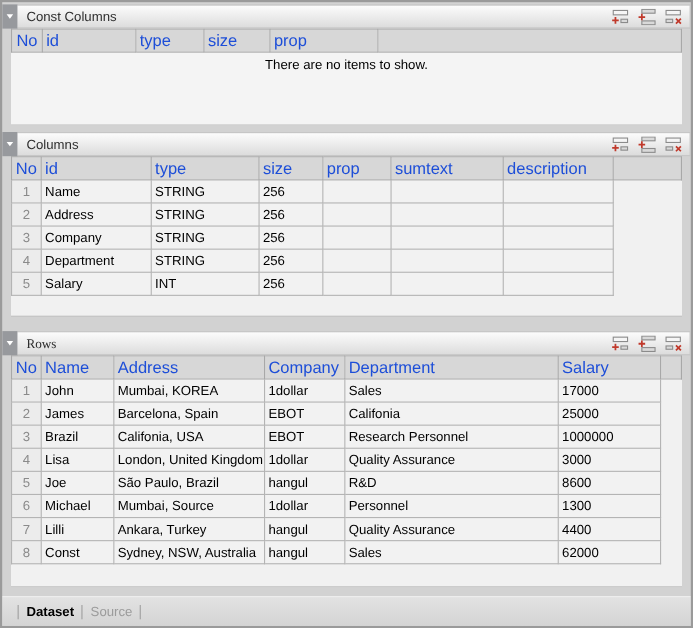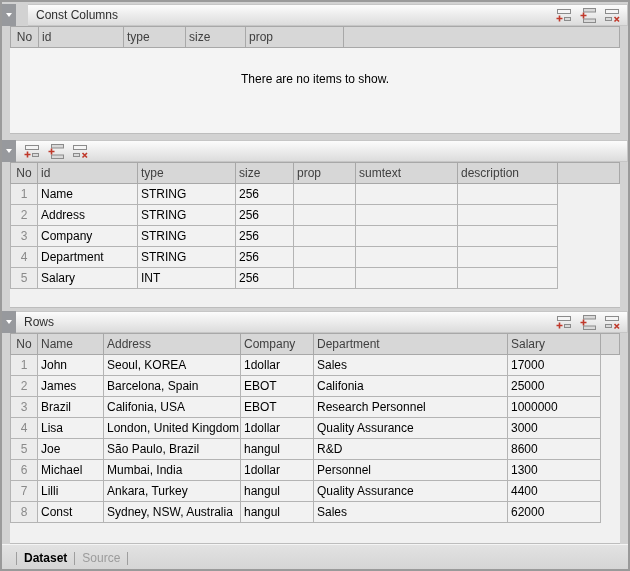--- a/index.html
+++ b/index.html
@@ -13,43 +13,43 @@
   .titlebar {
     height:24px; flex:0 0 24px; background:linear-gradient(#f9f9f9,#dadada);
     border-bottom:1px solid #c2c2c2; display:flex; align-items:center;
     padding:0 8px 0 11px; box-sizing:border-box;
   }
   .titlebar .title { flex:1; font-weight:bold; color:#141414; font-size:12px; }
   .tb-btn { width:19px; height:18px; border:none; background:transparent; padding:0;
     display:flex; align-items:center; justify-content:center; cursor:default; }
   
   .section-bar { height:22px; flex:0 0 22px; display:flex; align-items:stretch; }
-  .m2 { margin-top:2px;gap:12px; } .m6 { margin-top:6px; } .m3 { margin-top:3px; }
+  .m2 { margin-top:2px; } .m6 { margin-top:6px; } .m3 { margin-top:13px;font-family:Liberation Serif, serif; }
   .collapse-btn { width:14px; flex:0 0 14px; background:#97999d; border:none; padding:0;
     display:flex; align-items:center; justify-content:center; cursor:default; }
   .tri { width:0; height:0; border-left:3px solid transparent; border-right:3px solid transparent;
     border-top:4px solid #ffffff; display:block; }
   .bar-body { flex:1; background:linear-gradient(#fcfcfc,#dcdcdc);
     border:1px solid #c6c6c6; border-left:none; display:flex; align-items:center;
     padding:0 6px 0 8px; color:#2e2e2e; }
   .bar-title { flex:1; }
   .bar-tools { display:flex; gap:7px; align-items:center; }
   .tool-btn { width:17px; height:15px; border:none; background:transparent; padding:0; cursor:default; }
   
   .section-body { margin:0 8px; background:#f1f1f1; border-bottom:1px solid #bdbdbd; }
   table { border-collapse:collapse; table-layout:fixed; width:610px; }
-  th { background:#d7d7d7; border:1px solid #a8a8a8; color:#404040; font-weight:normal;
-    text-align:left; padding:0 3px; height:20px; font-size:12px; white-space:nowrap; overflow:hidden; }
+  th { background:#d7d7d7; border:1px solid #a8a8a8; color:#1d4ed8; font-weight:normal;
+    text-align:left; padding:0 3px; height:20px; font-size:15px; white-space:nowrap; overflow:hidden; }
   th.rownum { text-align:center; padding:0; }
   th.hfiller { }
   td { background:#f2f2f2; border:1px solid #b4b4b4; padding:0 3px; height:20px;
     white-space:nowrap; overflow:hidden; font-size:12px; }
   td.rownum { color:#8a8a8a; text-align:center; background:#ececec; padding:0; }
   td.bfiller { background:transparent; border:none; }
-  .empty-area { height:61px; background:#f4f4f4; text-align:center; padding-top:24px;
+  .empty-area { height:61px; background:#f4f4f4; text-align:center; padding-top:4px;
     box-sizing:content-box; color:#000; }
   .strip18 { height:18px; } .strip20 { height:20px; }
   
   .tabbar { margin-top:auto; height:27px; flex:0 0 27px; background:linear-gradient(#e2e2e2,#d4d4d4);
     border-top:1px solid #f4f4f4; display:flex; align-items:center; padding:0 7px; box-sizing:border-box; }
   .tabsep { width:0; height:13px; border-left:1px solid #9e9e9e; margin:0 7px; }
   .tab { color:#9b9b9b; cursor:default; }
   .tab.active { color:#000; font-weight:bold; }
 </style>
 </head>
@@ -109,20 +109,21 @@
       <div class="empty-area">There are no items to show.</div>
     </div>
   </div>
 
   <div>
     <div class="section-bar m6">
       <button class="collapse-btn">
         <span class="tri"></span>
       </button>
       <div class="bar-body">
+        <span class="bar-title">Columns</span>
         <div class="bar-tools">
           <button class="tool-btn"><span><svg width="17" height="15" viewBox="0 0 17 15">
                   <rect x="1.5" y="1.5" width="13" height="4" fill="#f5f5f5" stroke="#8b8b8b"></rect>
                   <rect x="8.5" y="9.5" width="6" height="3" fill="#d9d9d9" stroke="#8b8b8b"></rect>
                   <path d="M3.5 7.5v6M0.5 10.5h6" stroke="#c0392b" stroke-width="1.6" fill="none"></path>
                 </svg></span></button>
           <button class="tool-btn"><span><svg width="17" height="15" viewBox="0 0 17 15">
                   <rect x="3.5" y="0.5" width="12" height="3.5" fill="#d9d9d9" stroke="#8b8b8b"></rect>
                   <rect x="3.5" y="11" width="12" height="3.5" fill="#d9d9d9" stroke="#8b8b8b"></rect>
                   <path d="M3.5 4.5v6M0.5 7.5h6" stroke="#c0392b" stroke-width="1.6" fill="none"></path>
@@ -261,21 +262,21 @@
               <th>Company</th>
               <th>Department</th>
               <th>Salary</th>
               <th class="hfiller"></th>
             </tr>
           </thead>
           <tbody>
             <tr>
               <td class="rownum">1</td>
               <td>John</td>
-              <td>Seoul, KOREA</td>
+              <td>Mumbai, KOREA</td>
               <td>1dollar</td>
               <td>Sales</td>
               <td>17000</td>
               <td class="bfiller"></td>
             </tr>
             <tr>
               <td class="rownum">2</td>
               <td>James</td>
               <td>Barcelona, Spain</td>
               <td>EBOT</td>
@@ -306,21 +307,21 @@
               <td>Joe</td>
               <td>São Paulo, Brazil</td>
               <td>hangul</td>
               <td>R&amp;D</td>
               <td>8600</td>
               <td class="bfiller"></td>
             </tr>
             <tr>
               <td class="rownum">6</td>
               <td>Michael</td>
-              <td>Mumbai, India</td>
+              <td>Mumbai, Source</td>
               <td>1dollar</td>
               <td>Personnel</td>
               <td>1300</td>
               <td class="bfiller"></td>
             </tr>
             <tr>
               <td class="rownum">7</td>
               <td>Lilli</td>
               <td>Ankara, Turkey</td>
               <td>hangul</td>

